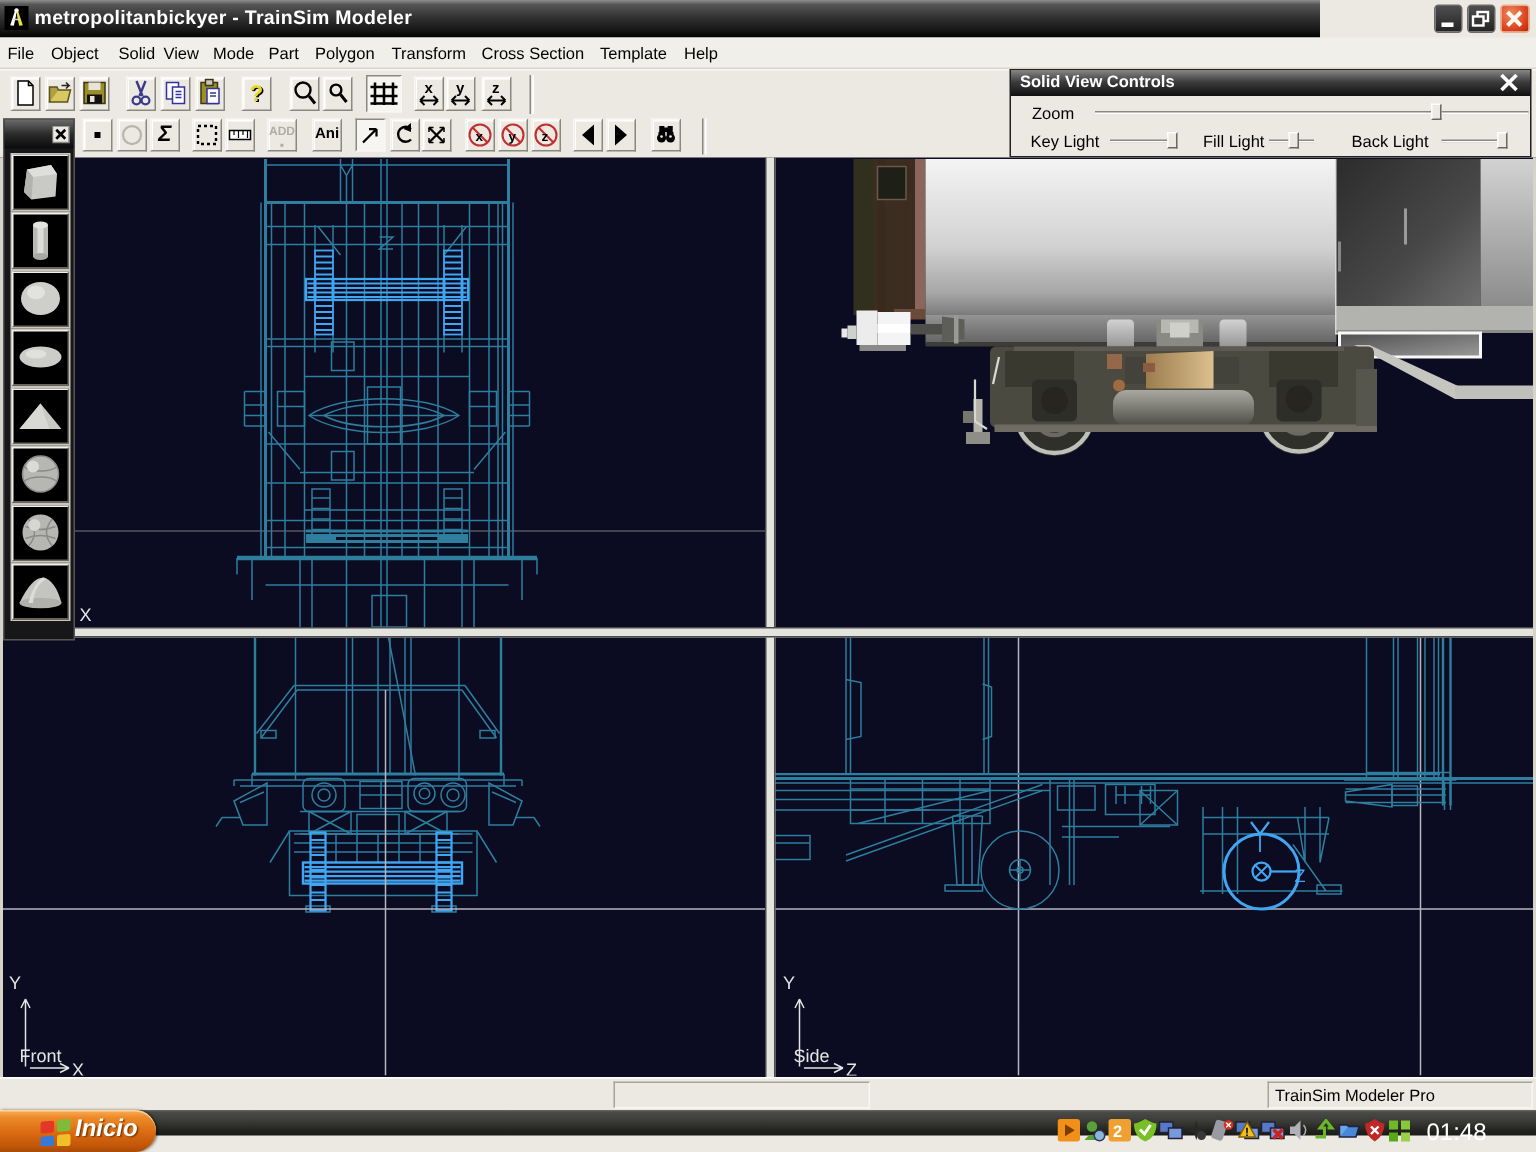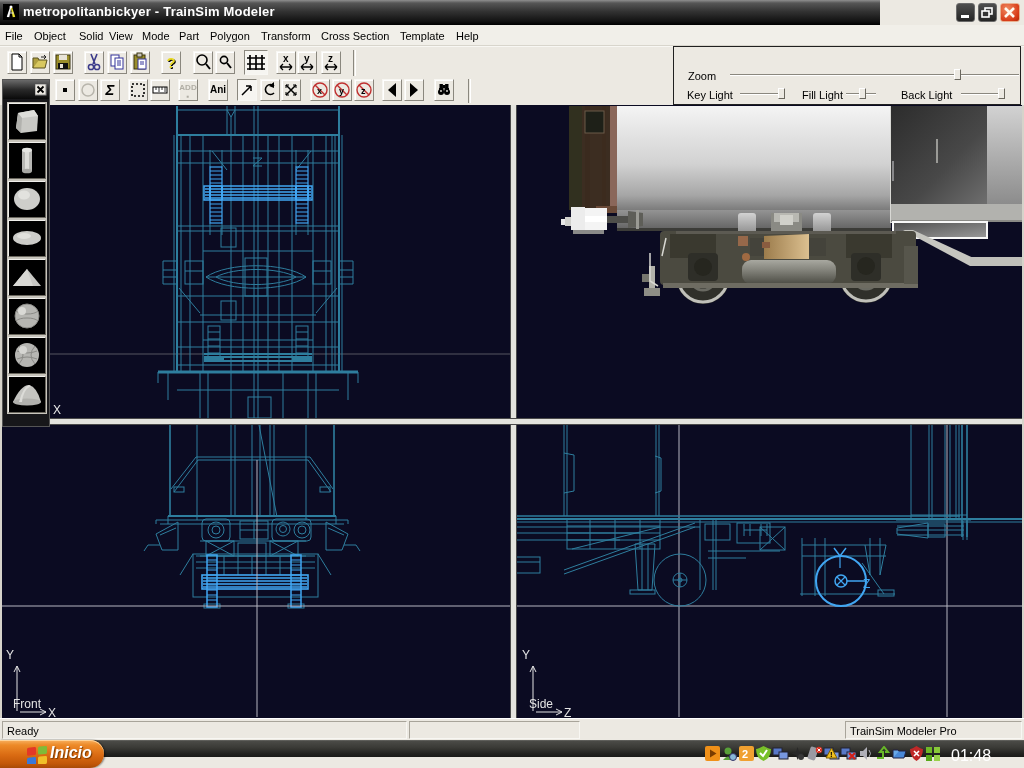--- a/index.html
+++ b/index.html
@@ -574,37 +574,40 @@
       </div>
  <div class="palbtn" style="top:296px">
         <svg width="36" height="35">
           <path d="M4 25 Q12 8 20 8 Q28 10 32 25 Z" fill="#c4c4c0"></path>
           <ellipse cx="18" cy="25" rx="14" ry="3.5" fill="#b0b0ac"></ellipse>
           <path d="M10 25 Q14 10 20 8 L22 9 Q14 13 13 25 Z" fill="#dcdcd8"></path>
         </svg>
       </div>
 </div>
 <div id="svc" class="abs">
+ <div id="svctitle" class="abs">
+        <span style="position:absolute;left:6px;top:2px">Solid View Controls</span>
+  <svg style="position:absolute;left:325px;top:2px" width="14" height="13">
+          <path d="M2 1 L12 11 M12 1 L2 11" stroke="#fff" stroke-width="2.4"></path>
+        </svg>
+      </div>
  <span class="lab" style="left:14px;top:23px">Zoom</span>
  <div class="track" style="left:56px;top:27px;width:289px"></div>
  <div class="thumb" style="left:280px;top:22px"></div>
  <span class="lab" style="left:13px;top:42px">Key Light</span>
  <div class="track" style="left:66px;top:46px;width:44px"></div>
  <div class="thumb" style="left:104px;top:41px"></div>
  <span class="lab" style="left:128px;top:42px">Fill Light</span>
  <div class="track" style="left:172px;top:46px;width:30px"></div>
  <div class="thumb" style="left:185px;top:41px"></div>
  <span class="lab" style="left:227px;top:42px">Back Light</span>
  <div class="track" style="left:287px;top:46px;width:41px"></div>
  <div class="thumb" style="left:324px;top:41px"></div>
 </div>
 <div id="status" class="abs">
- <div class="sseg" style="left:2px;width:405px">
-        <span>Ready</span>
-      </div>
  <div class="sseg" style="left:409px;width:171px"></div>
  <div class="sseg" style="left:845px;width:177px">
         <span>TrainSim Modeler Pro</span>
       </div>
 </div>
 <div id="task" class="abs">
  <div style="position:absolute;left:0;top:0;width:104px;height:28px;border-radius:0 14px 14px 0;background:linear-gradient(180deg,#f8b060 0%,#ed8a28 18%,#d96a12 55%,#c25708 85%,#a84a06 100%);box-shadow:inset 0 1px 0 #ffd49a,1px 0 2px #00000088"></div>
  <svg style="position:absolute;left:26px;top:4px" width="22" height="20">
         <g transform="skewY(-6)">
           <rect x="1" y="4" width="9" height="8" rx="1.5" fill="#e43826"></rect>

